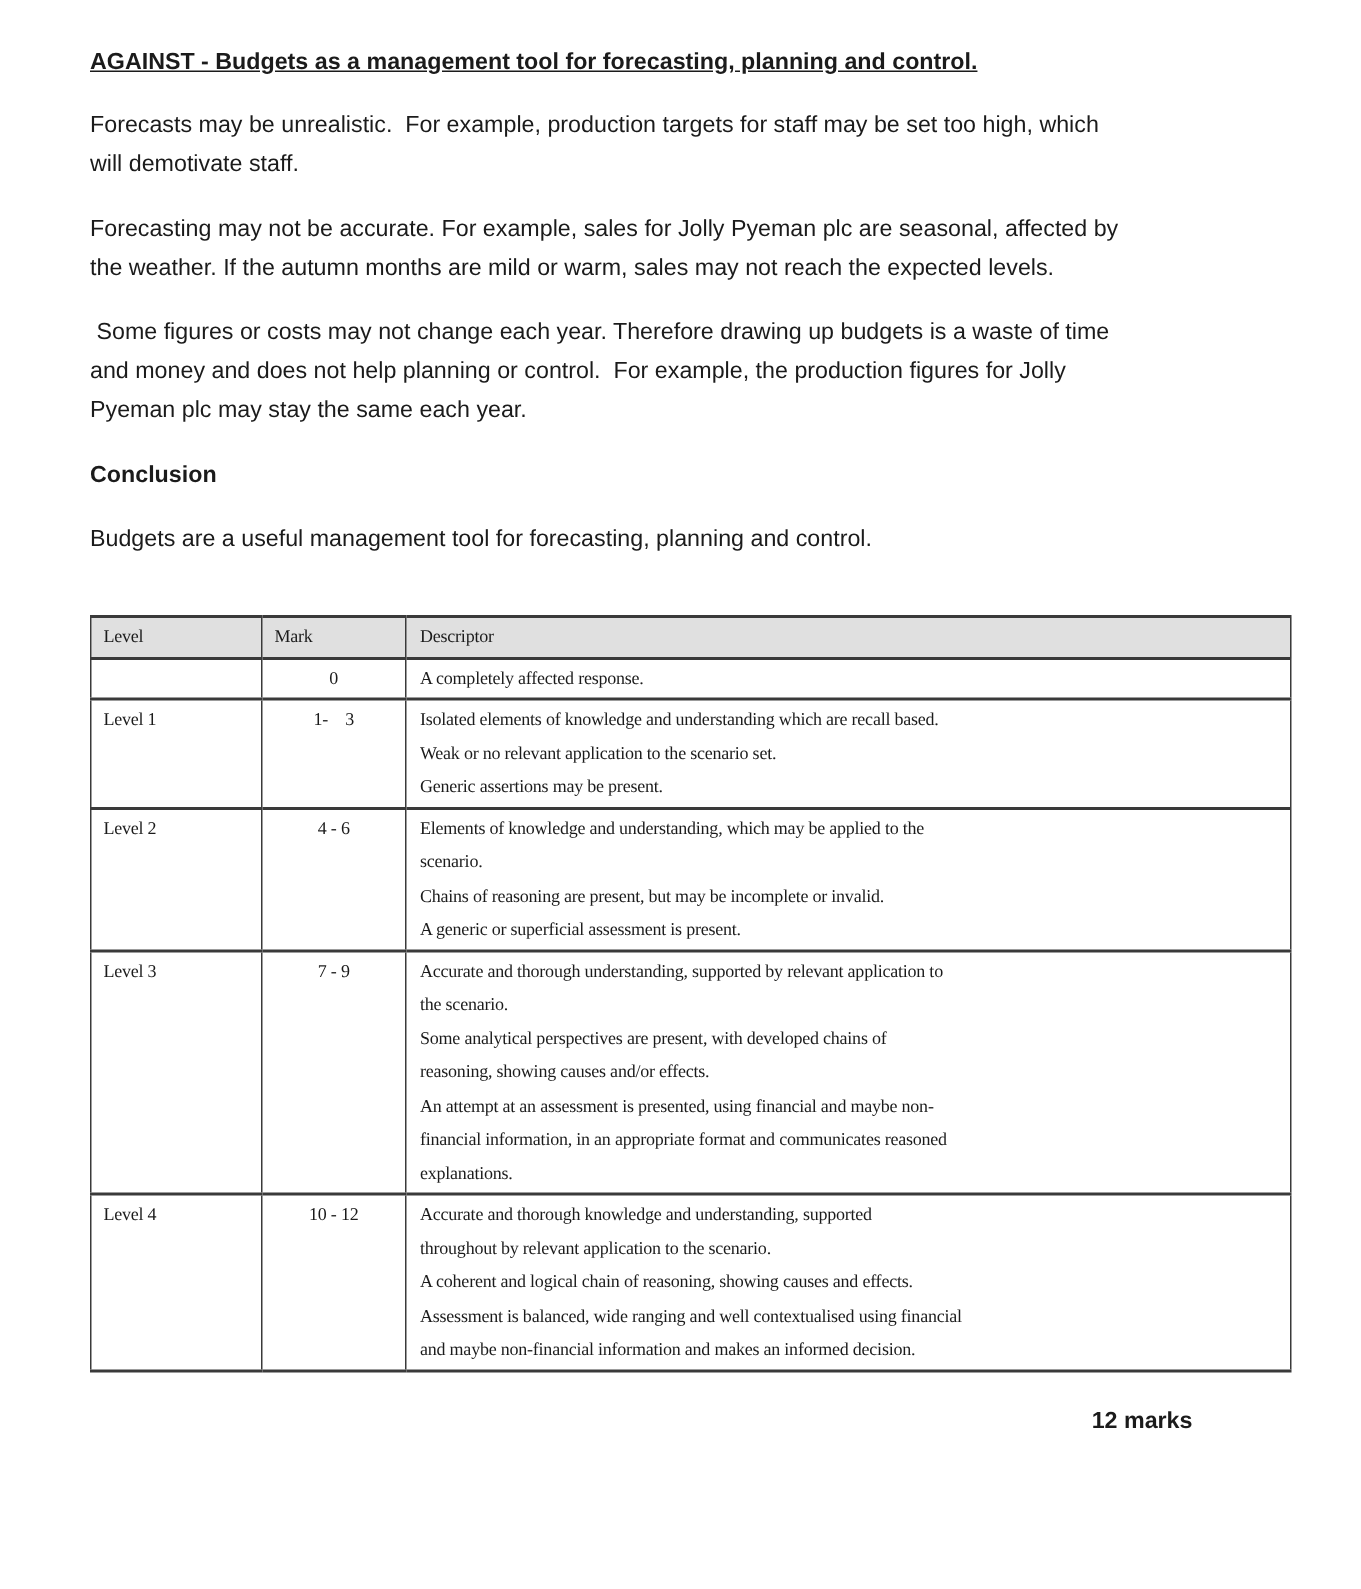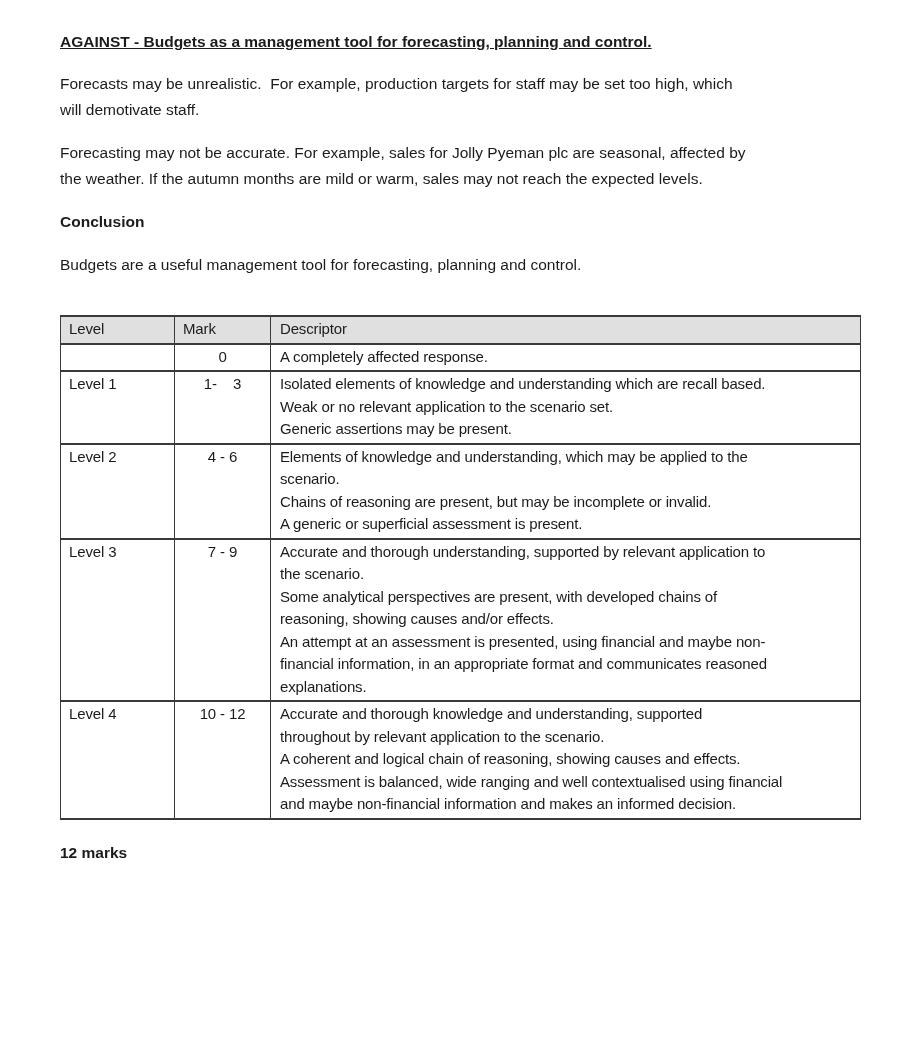--- a/index.html
+++ b/index.html
@@ -34,23 +34,24 @@
     font-size: 15.5px;
     line-height: 26px;
     font-weight: bold;
     margin: 0 0 17px 0;
   }
   table.mark-scheme {
     border-collapse: collapse;
     table-layout: fixed;
     width: 800px;
     margin-top: 37px;
-    font-size: 15px;
+    font-size: 12px;
     line-height: 22.5px;
     letter-spacing: -0.15px;
+    font-family: Liberation Serif, serif;
   }
   table.mark-scheme th,
   table.mark-scheme td {
     border-top: 2px solid #3a3a3a;
     border-bottom: 2px solid #3a3a3a;
     border-left: 1px solid #3a3a3a;
     border-right: 1px solid #3a3a3a;
     vertical-align: top;
   }
   table.mark-scheme th {
@@ -62,35 +63,39 @@
   table.mark-scheme th.desc-col { padding-left: 9px; }
   td.level-cell { padding: 1px 8px 0 8px; }
   td.mark-cell  { padding: 1px 4px 2px 4px; text-align: center; white-space: pre; }
   td.desc-cell  { padding: 1px 6px 2px 9px; white-space: pre-wrap; }
   .marks-line {
     width: 800px;
     margin-top: 20px;
     font-size: 15.5px;
     line-height: 26px;
     font-weight: bold;
+    text-align: right;
     box-sizing: border-box;
     padding-right: 65px;
   }
 </style>
 </head>
 <body>
 
 <div class="page">
 
   <h1 class="heading">AGAINST - Budgets as a management tool for forecasting, planning and control.</h1>
 
   <p class="para">Forecasts may be unrealistic.  For example, production targets for staff may be set too high, which
 will demotivate staff.</p>
   <p class="para">Forecasting may not be accurate. For example, sales for Jolly Pyeman plc are seasonal, affected by
 the weather. If the autumn months are mild or warm, sales may not reach the expected levels.</p>
+  <p class="para"> Some figures or costs may not change each year. Therefore drawing up budgets is a waste of time
+and money and does not help planning or control.  For example, the production figures for Jolly
+Pyeman plc may stay the same each year.</p>
 
   <h2 class="sub-heading">Conclusion</h2>
 
   <p class="para">Budgets are a useful management tool for forecasting, planning and control.</p>
 
   <table class="mark-scheme">
     <colgroup>
       <col style="width:114px">
       <col style="width:96px">
       <col style="width:590px">

